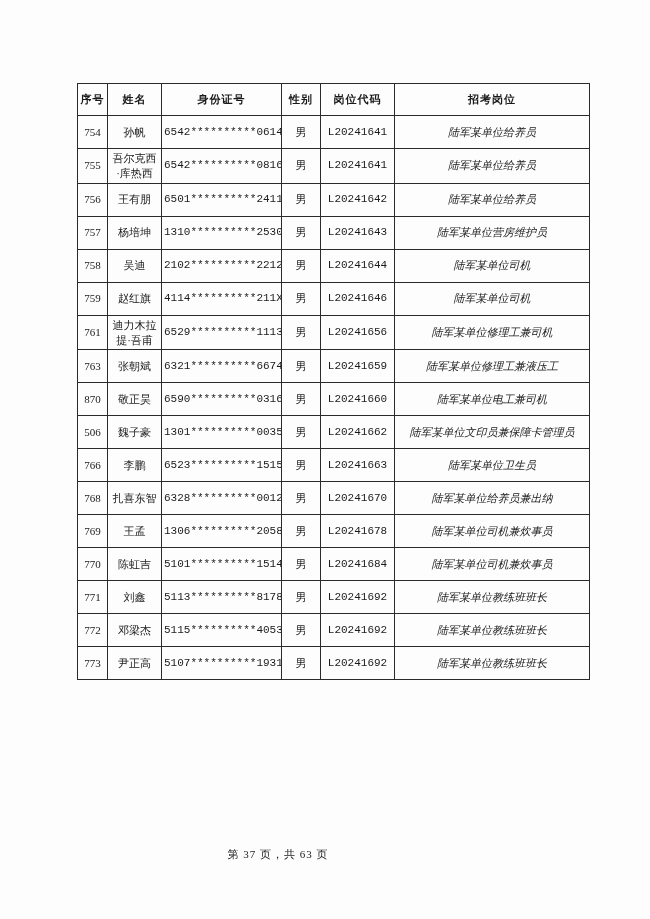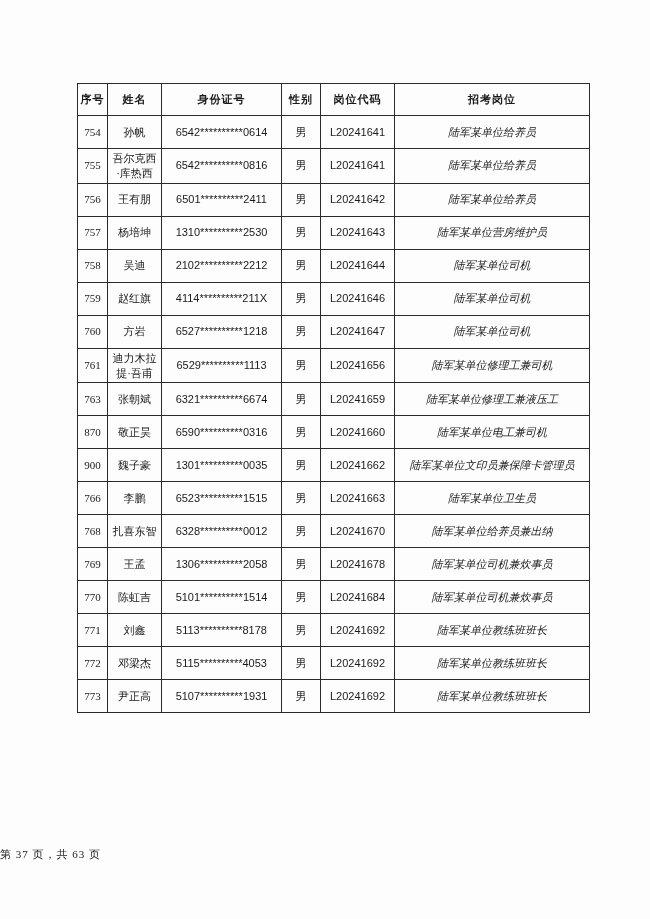--- a/index.html
+++ b/index.html
@@ -45,34 +45,34 @@
   }
   table.roster td {
     height: 28px;
     font-weight: normal;
   }
   td.col-name {
     white-space: pre-line;
     padding: 2px 1px;
   }
   td.col-idnum, td.col-code {
-    font-family: Liberation Sans, sans-serif;
+    font-family: Liberation Mono, monospace;
     letter-spacing: 0px;
   }
   td.col-title {
     text-align: left;
     padding-left: 4px;
     font-style: italic;
   }
   .page-footer {
     position: absolute;
     left: 0;
     top: 847px;
     width: 556px;
-    text-align: left;
+    text-align: center;
     font-size: 11px;
     letter-spacing: 1px;
     color: #1a1a1a;
   }
 </style>
 </head>
 <body>
 
 <div class="page">
 
@@ -139,28 +139,20 @@
     </tr>
         <tr>
       <td class="col-index">759</td>
       <td class="col-name">赵红旗</td>
       <td class="col-idnum">4114**********211X</td>
       <td class="col-gender">男</td>
       <td class="col-code">L20241646</td>
       <td class="col-title">陆军某单位司机</td>
     </tr>
         <tr>
-      <td class="col-index">760</td>
-      <td class="col-name">方岩</td>
-      <td class="col-idnum">6527**********1218</td>
-      <td class="col-gender">男</td>
-      <td class="col-code">L20241647</td>
-      <td class="col-title">陆军某单位司机</td>
-    </tr>
-        <tr>
       <td class="col-index">761</td>
       <td class="col-name">迪力木拉
 提·吾甫</td>
       <td class="col-idnum">6529**********1113</td>
       <td class="col-gender">男</td>
       <td class="col-code">L20241656</td>
       <td class="col-title">陆军某单位修理工兼司机</td>
     </tr>
         <tr>
       <td class="col-index">763</td>
@@ -172,21 +164,21 @@
     </tr>
         <tr>
       <td class="col-index">870</td>
       <td class="col-name">敬正昊</td>
       <td class="col-idnum">6590**********0316</td>
       <td class="col-gender">男</td>
       <td class="col-code">L20241660</td>
       <td class="col-title">陆军某单位电工兼司机</td>
     </tr>
         <tr>
-      <td class="col-index">900</td>
+      <td class="col-index">506</td>
       <td class="col-name">魏子豪</td>
       <td class="col-idnum">1301**********0035</td>
       <td class="col-gender">男</td>
       <td class="col-code">L20241662</td>
       <td class="col-title">陆军某单位文印员兼保障卡管理员</td>
     </tr>
         <tr>
       <td class="col-index">766</td>
       <td class="col-name">李鹏</td>
       <td class="col-idnum">6523**********1515</td>

